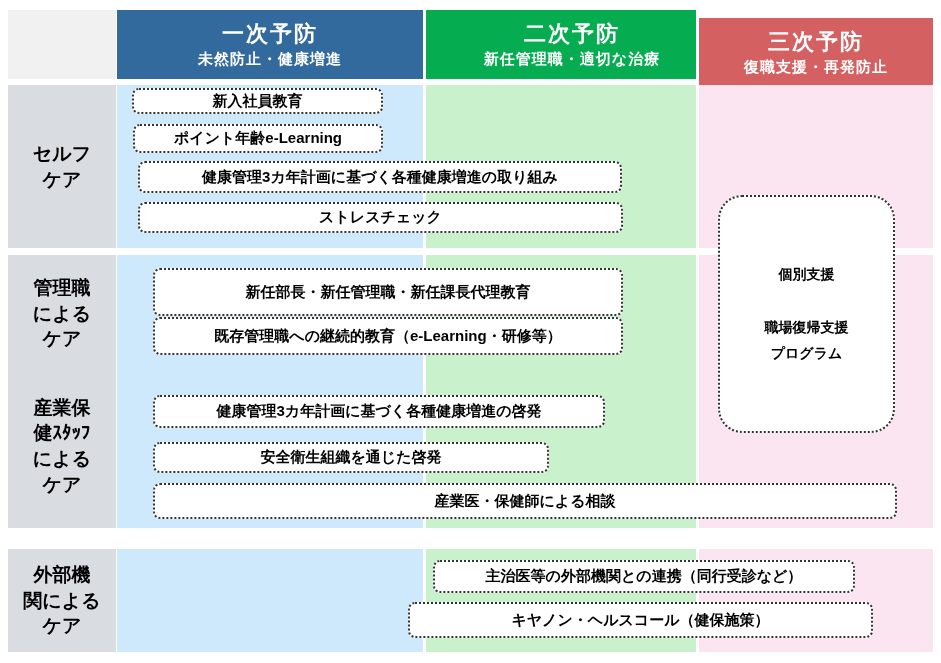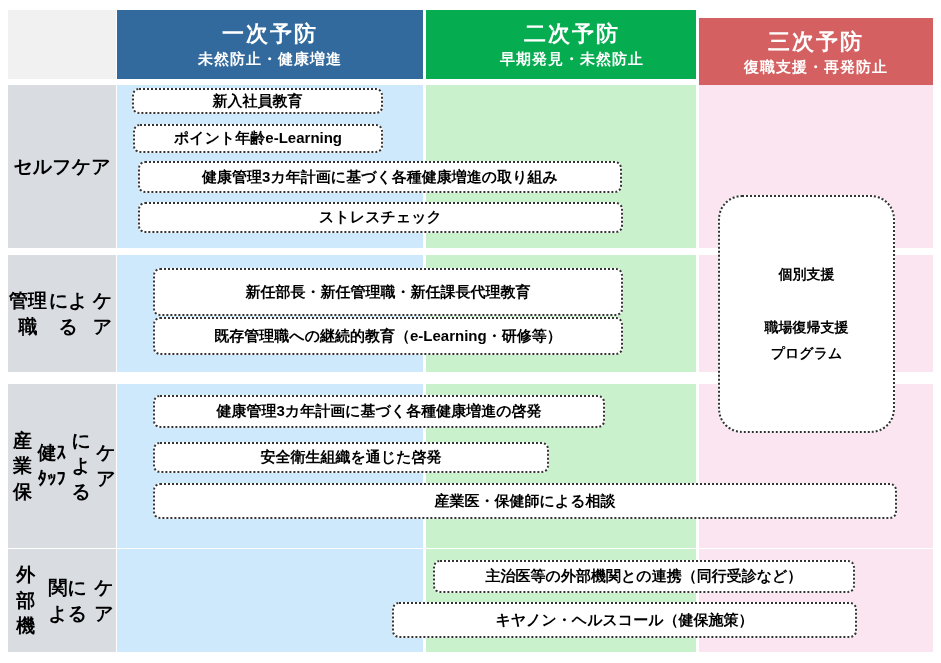--- a/index.html
+++ b/index.html
@@ -21,41 +21,41 @@
   .cell{position:absolute;}
   
   .col-label{left:8px;width:108px;}
   .col-1{left:117px;width:306px;}
   .col-2{left:426px;width:270px;}
   .col-3{left:699px;width:234px;}
   
   .row-h{top:10px;height:69px;}
   .row-1{top:85px;height:163px;}
   .row-2{top:255px;height:117px;}
-  .row-3{top:384px;height:164px;}
+  .row-3{top:364px;height:164px;}
   .row-4{top:549px;height:103px;}
   
   .fill-corner{background:var(--corner_gray);}
   .fill-label{background:var(--label_gray);}
   .fill-blue{background:var(--cell_blue);}
   .fill-green{background:var(--cell_green);}
   .fill-pink{background:var(--cell_pink);}
   .hdr-blue{background:var(--header_blue);}
   .hdr-green{background:var(--header_green);padding-left:22px;}
   .hdr-red{background:var(--header_red);margin-top:8px;}
   
   .header{
     display:flex;flex-direction:column;align-items:center;justify-content:center;
     color:#ffffff;text-align:center;line-height:1.25;
   }
   .header .title{font-size:22px;font-weight:bold;letter-spacing:2px;}
   .header .subtitle{font-size:15px;font-weight:bold;letter-spacing:1px;margin-top:2px;}
   
   .rowlabel{
-    display:flex;flex-direction:row;align-items:center;justify-content:center;
+    display:flex;flex-direction:column;align-items:center;justify-content:center;
     color:#000;font-weight:bold;font-size:19px;line-height:1.35;text-align:center;
   }
   
   .abox{
     position:absolute;background:#ffffff;border:2px dotted var(--box_border);
     border-radius:7px;display:flex;align-items:center;justify-content:center;
     font-size:15px;font-weight:bold;color:#000;text-align:center;white-space:nowrap;
   }
   .bigbox{
     position:absolute;background:#ffffff;border:2px dotted var(--box_border);
@@ -70,21 +70,21 @@
 <div class="stage">
 
   <div class="cell col-label row-h fill-corner"></div>
 
   <div class="cell col-1 row-h hdr-blue header">
     <div class="title">一次予防</div>
     <div class="subtitle">未然防止・健康増進</div>
   </div>
   <div class="cell col-2 row-h hdr-green header">
     <div class="title">二次予防</div>
-    <div class="subtitle">早期発見・未然防止</div>
+    <div class="subtitle">新任管理職・適切な治療</div>
   </div>
   <div class="cell col-3 row-h hdr-red header">
     <div class="title">三次予防</div>
     <div class="subtitle">復職支援・再発防止</div>
   </div>
 
   <div class="cell col-label row-1 fill-label rowlabel">
     <span>セルフ</span>
     <span>ケア</span>
   </div>
@@ -127,21 +127,21 @@
   <div class="abox" style="left:138px;top:202px;width:485px;height:31px;">ストレスチェック</div>
 
   <div class="abox" style="left:153px;top:268px;width:470px;height:48px;">新任部長・新任管理職・新任課長代理教育</div>
   <div class="abox" style="left:153px;top:317px;width:470px;height:38px;">既存管理職への継続的教育（e-Learning・研修等）</div>
 
   <div class="abox" style="left:153px;top:395px;width:452px;height:33px;">健康管理3カ年計画に基づく各種健康増進の啓発</div>
   <div class="abox" style="left:153px;top:442px;width:396px;height:31px;">安全衛生組織を通じた啓発</div>
   <div class="abox" style="left:153px;top:483px;width:744px;height:36px;">産業医・保健師による相談</div>
 
   <div class="abox" style="left:433px;top:560px;width:422px;height:33px;">主治医等の外部機関との連携（同行受診など）</div>
-  <div class="abox" style="left:392px;top:602px;width:465px;height:36px;">キヤノン・ヘルスコール（健保施策）</div>
+  <div class="abox" style="left:408px;top:602px;width:465px;height:36px;">キヤノン・ヘルスコール（健保施策）</div>
 
   <div class="bigbox" style="left:718px;top:195px;width:177px;height:238px;">
     <span>個別支援</span>
     <span class="gap"></span>
     <span>職場復帰支援</span>
     <span>プログラム</span>
   </div>
 
 </div>
 

